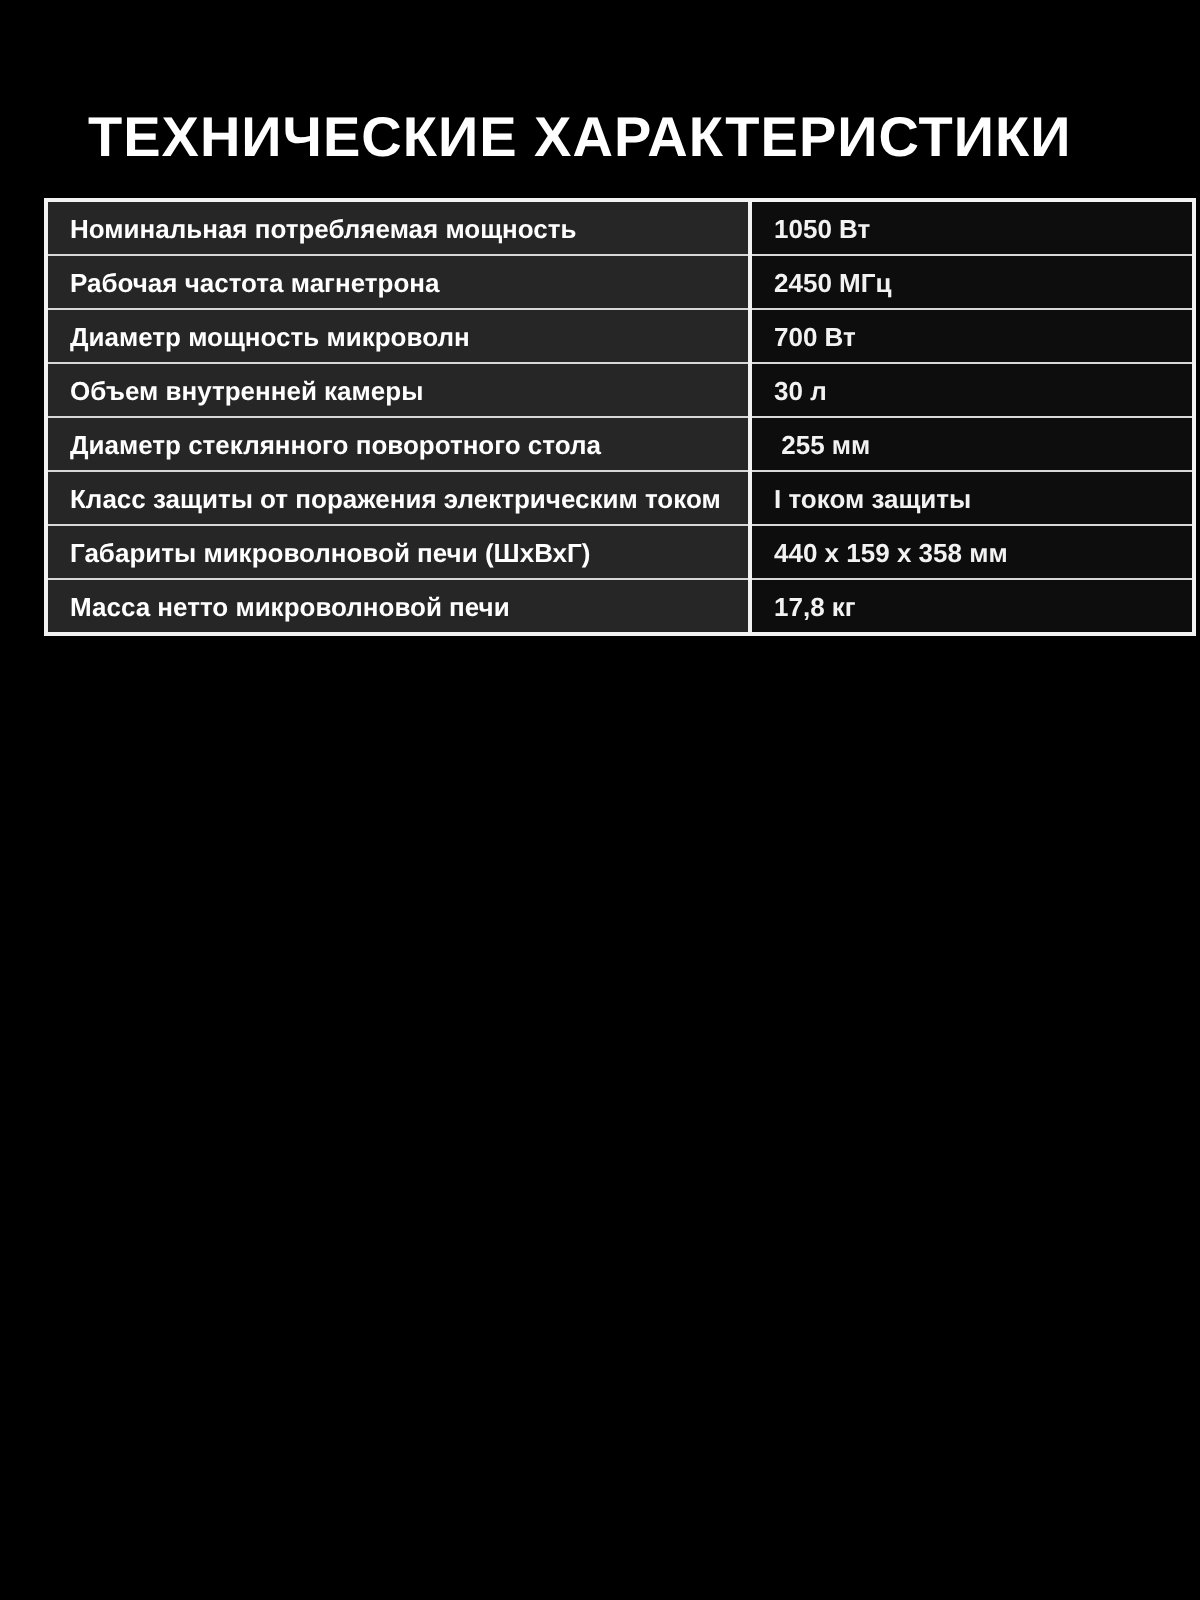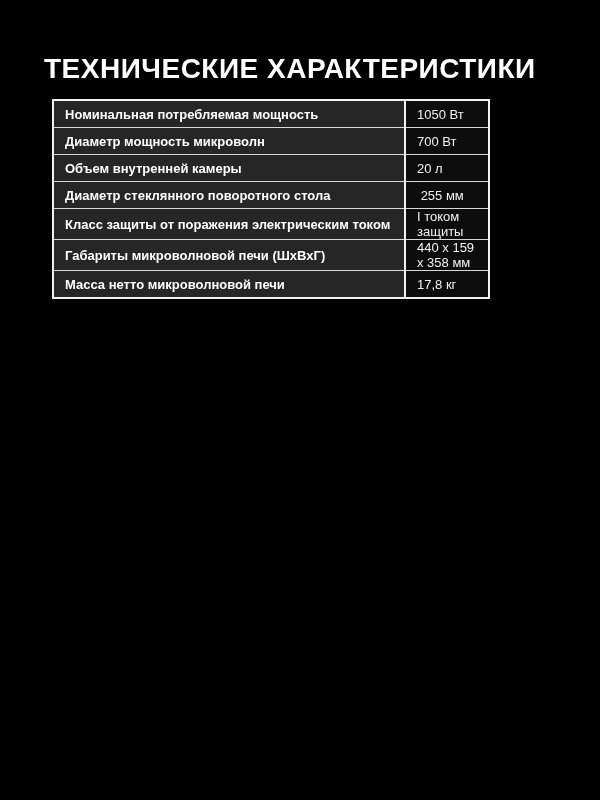--- a/index.html
+++ b/index.html
@@ -17,22 +17,22 @@
     margin: 54px 0 2px 44px;
     font-size: 28px;
     line-height: 30px;
     font-weight: 700;
     letter-spacing: 0.5px;
     color: var(--title-color, #ffffff);
   }
   table.specs {
     border-collapse: collapse;
     table-layout: fixed;
-    width: 438px;
-    margin: 15px 0 0 52px;
+    width: 576px;
+    margin: 15px 0 0 22px;
     border: 2px solid var(--border-outer, #f2f2f2);
   }
   table.specs td {
     height: 26px;
     font-size: 13px;
     line-height: 15px;
     vertical-align: middle;
     padding: 0 8px 0 11px;
     border-top: 1px solid var(--border-inner, #d8d8d8);
     border-bottom: 1px solid var(--border-inner, #d8d8d8);
@@ -41,42 +41,46 @@
   td.label-cell {
     width: 331px;
     background: var(--label-cell-bg, #262626);
     color: var(--label-text, #ffffff);
     font-weight: 700;
     border-right: 2px solid var(--border-outer, #f2f2f2);
   }
   td.value-cell {
     background: var(--value-cell-bg, #0d0d0d);
     color: var(--value-text, #f2f2f2);
-    font-weight: 400;
+    font-weight: 700;
     white-space: pre-wrap;
   }
 </style>
 </head>
 <body>
 
 <h1 class="title">ТЕХНИЧЕСКИЕ ХАРАКТЕРИСТИКИ</h1>
 
 <table class="specs">
   <tbody>
       <tr>
         <td class="label-cell">Номинальная потребляемая мощность</td>
         <td class="value-cell">1050 Вт</td>
       </tr>
       <tr>
+        <td class="label-cell">Рабочая частота магнетрона</td>
+        <td class="value-cell">2450 МГц</td>
+      </tr>
+      <tr>
         <td class="label-cell">Диаметр мощность микроволн</td>
         <td class="value-cell">700 Вт</td>
       </tr>
       <tr>
         <td class="label-cell">Объем внутренней камеры</td>
-        <td class="value-cell">20 л</td>
+        <td class="value-cell">30 л</td>
       </tr>
       <tr>
         <td class="label-cell">Диаметр стеклянного поворотного стола</td>
         <td class="value-cell"> 255 мм</td>
       </tr>
       <tr>
         <td class="label-cell">Класс защиты от поражения электрическим током</td>
         <td class="value-cell">I током защиты</td>
       </tr>
       <tr>

